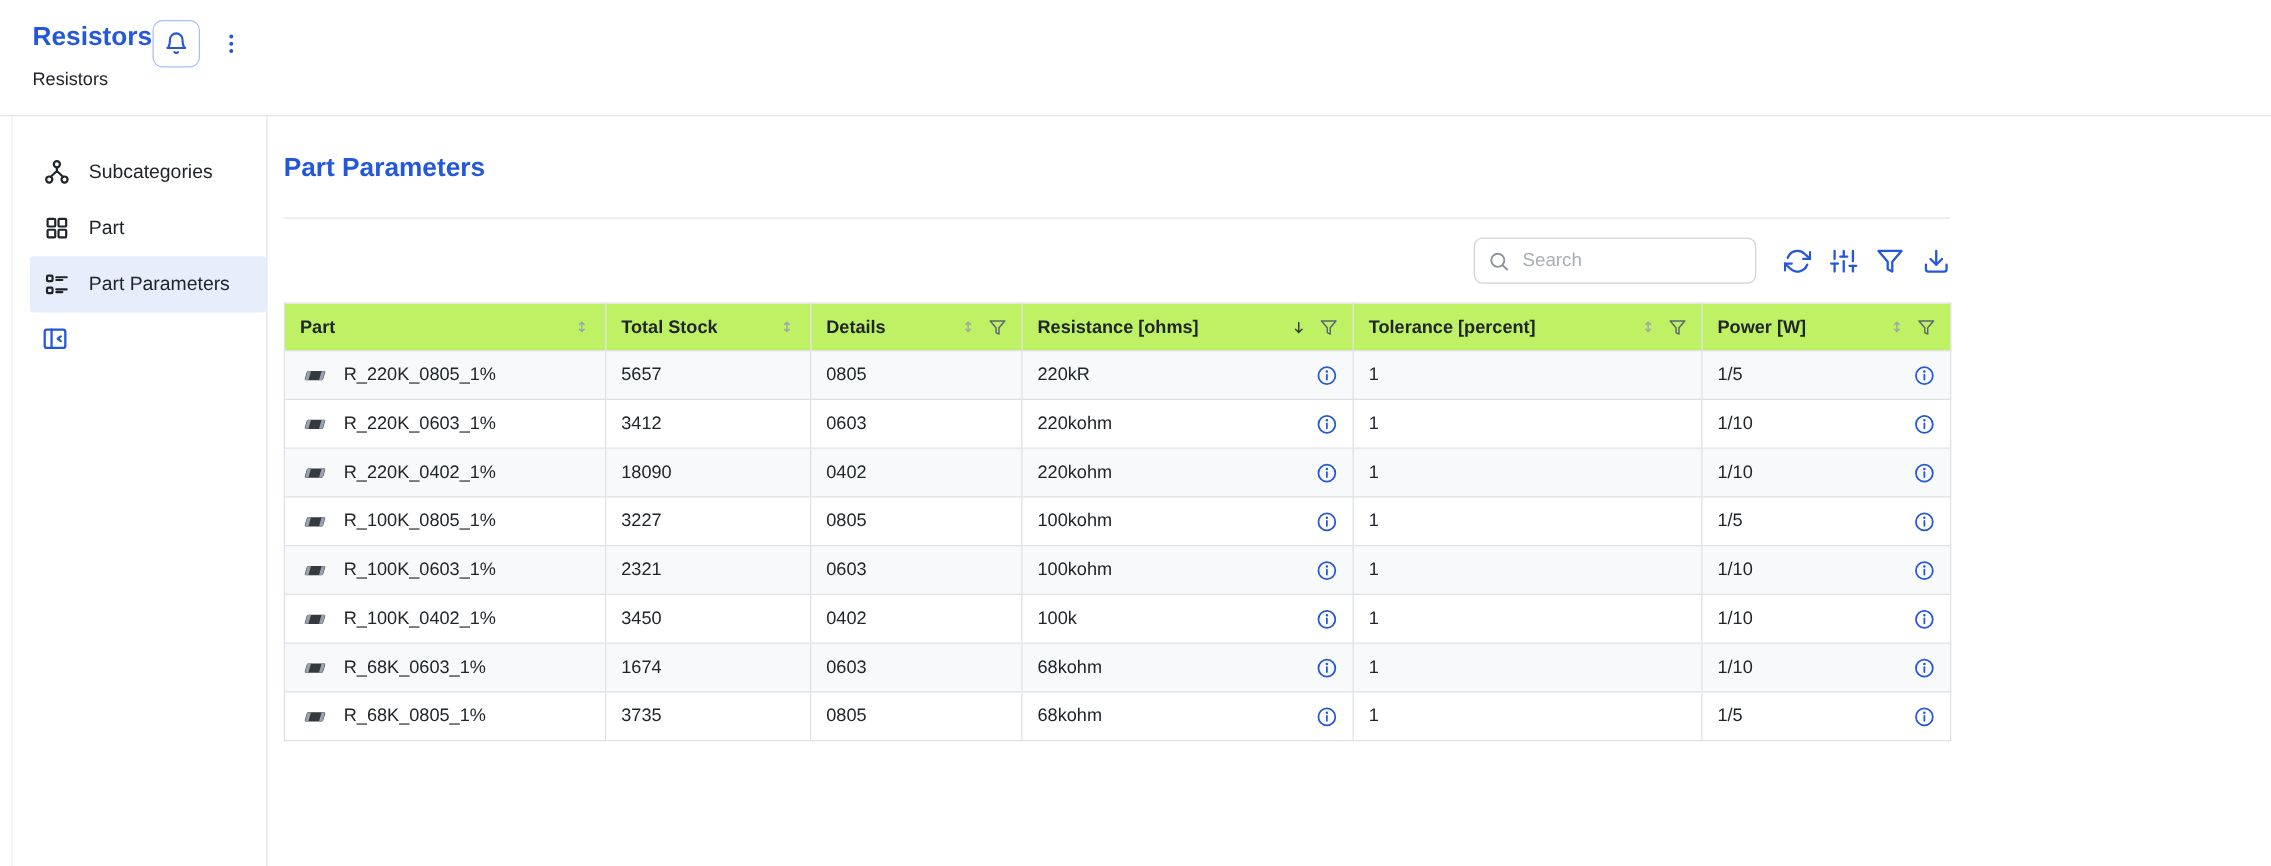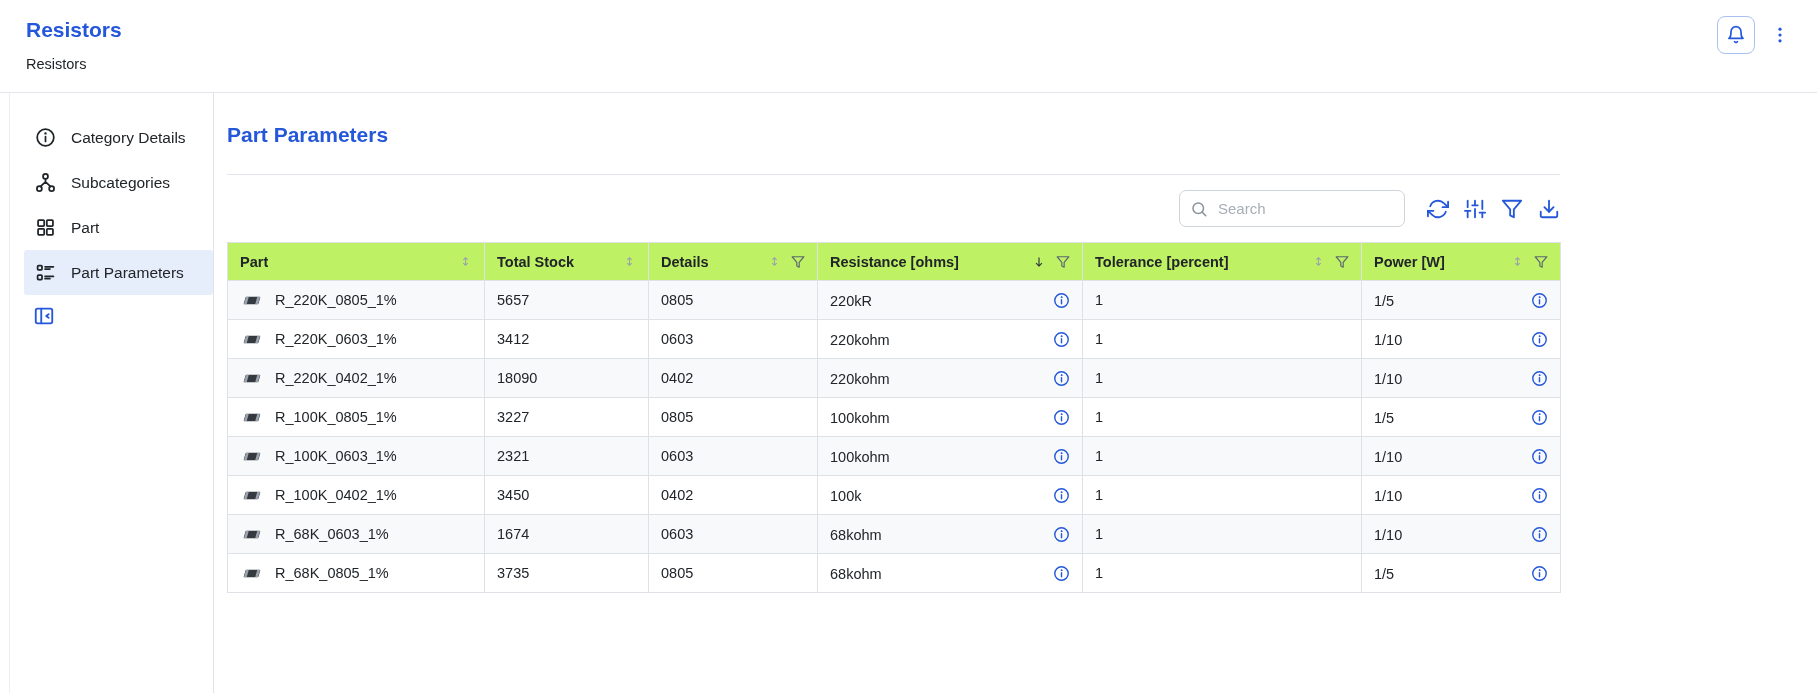--- a/index.html
+++ b/index.html
@@ -2,21 +2,21 @@
 <html><head>
 <meta charset="utf-8">
 <style>
   * { box-sizing: border-box; }
   html,body { margin:0; padding:0; }
   body {
     width:1817px; height:693px; background:#ffffff; overflow:hidden;
     font-family:"Liberation Sans", sans-serif; color:#212529;
   }
   
-  .topbar { height:93px; padding:14px 26px 0 26px; display:flex; justify-content:space-between; border-bottom:1px solid #e2e5e9; }
+  .topbar { height:93px; padding:14px 26px 0 26px; display:flex; border-bottom:1px solid #e2e5e9; }
   .page-title { font-size:21px; font-weight:700; color:#2457d9; margin:4px 0 0; }
   .breadcrumb { font-size:14.5px; margin-top:14px; color:#212529; }
   .topbar-right { display:flex; gap:14px; align-items:flex-start; padding-top:2px; }
   .bell-btn { width:38px; height:38px; border:1px solid #a8c0ef; border-radius:8px; background:#fff; color:#2457d9; display:flex; align-items:center; justify-content:center; cursor:pointer; }
   .bell-btn svg { width:20px; height:20px; }
   .kebab-btn { border:none; background:none; color:#2457d9; width:22px; height:38px; cursor:pointer; display:flex; align-items:center; justify-content:center; padding:0; }
   .kebab-btn svg { width:20px; height:20px; }
   
   .content-wrap { display:flex; height:600px; }
   .sidebar { width:205px; border-left:1px solid #eceef1; border-right:1px solid #dfe3e7; margin-left:9px; padding:22px 0 0 14px; flex:none; }
@@ -47,21 +47,21 @@
   .th-icons { margin-left:auto; display:flex; align-items:center; gap:10px; padding-left:8px; }
   .hicon { display:flex; color:#9aa3ad; }
   .hicon svg { width:13px; height:13px; }
   .hicon.filter { color:#5b6770; }
   .hicon.filter svg { width:14px; height:14px; }
   .hicon.sort-active { color:#343a40; }
   .hicon.sort-active svg { width:14px; height:14px; }
   .part-inner { display:flex; align-items:center; gap:11px; }
   .chip { display:flex; flex:none; }
   .chip svg { width:24px; height:13px; display:block; }
-  .cell-inner { display:flex; align-items:flex-end; justify-content:space-between; }
+  .cell-inner { display:flex; align-items:center; justify-content:space-between; }
   .info-btn { display:flex; cursor:pointer; color:#2457d9; flex:none; }
   .info-btn svg { width:17px; height:17px; }
 </style>
 </head>
 <body>
 
 <div class="topbar">
   <div class="topbar-left">
     <h1 class="page-title">Resistors</h1>
     <div class="breadcrumb">Resistors</div>
@@ -86,30 +86,20 @@
     </button>
   </div>
 </div>
 
 <div class="content-wrap">
   <nav class="sidebar">
     <div id="sidebar-items">
         <div class="side-item">
           <span class="side-icon">
             <svg viewBox="0 0 24 24" fill="none" stroke="currentColor" stroke-width="2" stroke-linecap="round" stroke-linejoin="round">
-              <circle cx="12" cy="12" r="9.5"></circle>
-              <line x1="12" y1="11" x2="12" y2="16.5"></line>
-              <circle cx="12" cy="7.3" r="0.7" fill="currentColor" stroke-width="1.4"></circle>
-            </svg>
-          </span>
-          <span class="side-label">Category Details</span>
-        </div>
-        <div class="side-item">
-          <span class="side-icon">
-            <svg viewBox="0 0 24 24" fill="none" stroke="currentColor" stroke-width="2" stroke-linecap="round" stroke-linejoin="round">
               <circle cx="12" cy="5" r="2.8"></circle>
               <circle cx="5" cy="19" r="2.8"></circle>
               <circle cx="19" cy="19" r="2.8"></circle>
               <path d="M12 7.8v3.4M12 11.2l-5.6 5.2M12 11.2l5.6 5.2"></path>
             </svg>
           </span>
           <span class="side-label">Subcategories</span>
         </div>
         <div class="side-item">
           <span class="side-icon">

